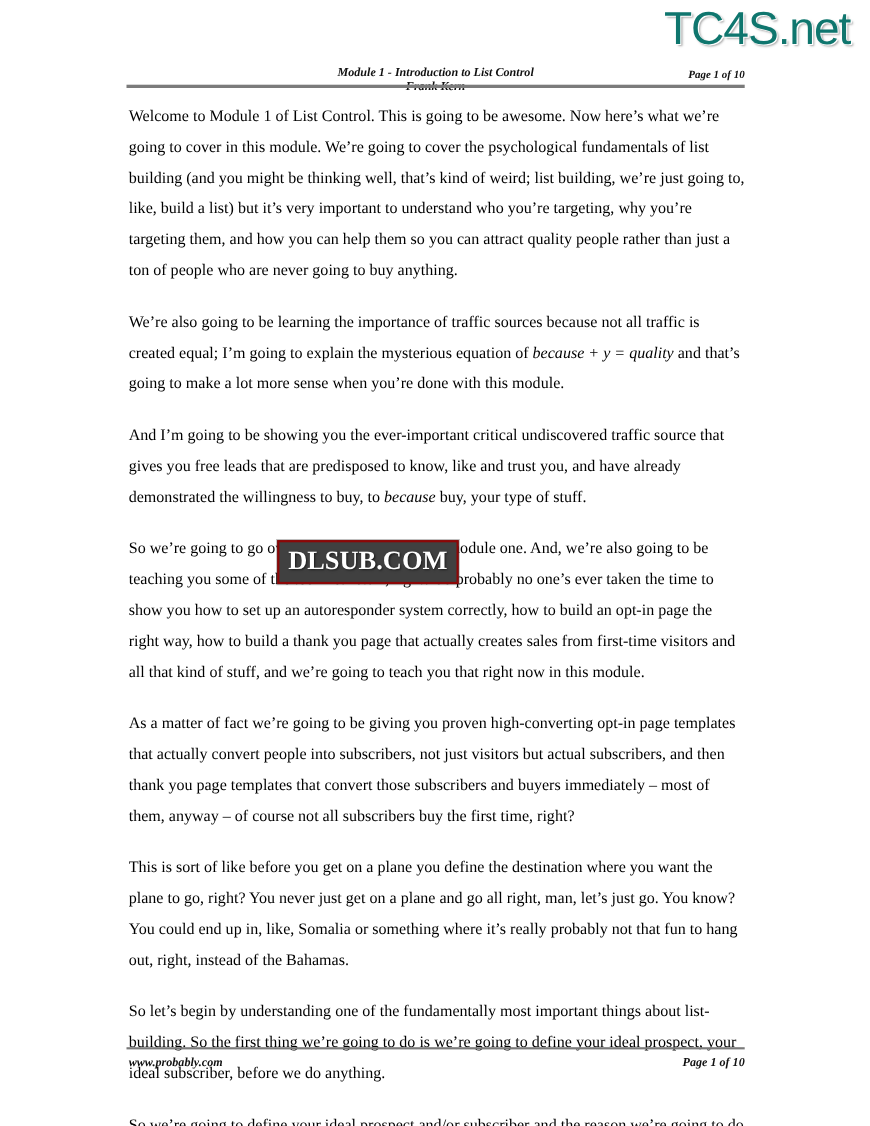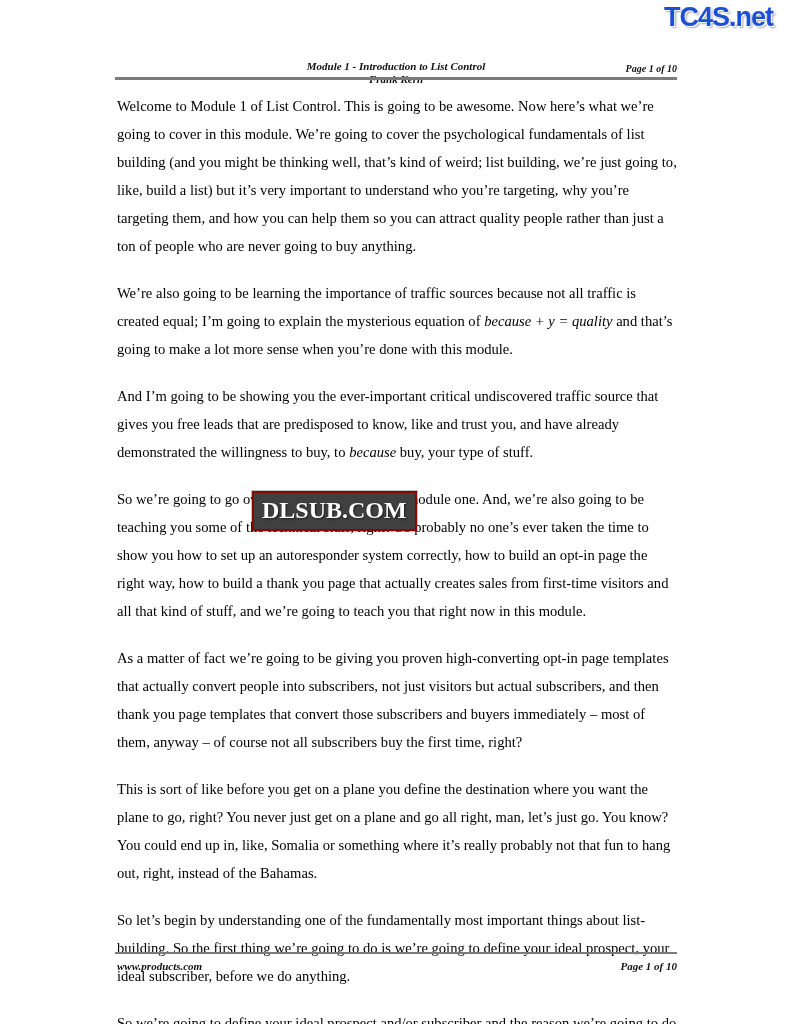--- a/index.html
+++ b/index.html
@@ -16,24 +16,24 @@
     font-family: "Liberation Serif", serif;
     color: #000000;
     box-sizing: border-box;
   }
   
   .tc4s {
     position: absolute;
     top: 2px;
     right: 18px;
     font-family: "Liberation Sans", sans-serif;
-    font-weight: bold;
-    font-size: 27px;
+    font-weight: normal;
+    font-size: 42px;
     letter-spacing: -1px;
-    color: #1d4ed8;
+    color: #0f766e;
     text-shadow: 1px 1px 0 #ffffff, 2px 2px 2px rgba(0,0,0,0.35);
     white-space: nowrap;
   }
   
   .header {
     position: absolute;
     top: 60px;
     left: 115px;
     width: 562px;
     height: 30px;
@@ -157,18 +157,18 @@
     <p>This is sort of like before you get on a plane you define the destination where you want the plane to go, right?  You never just get on a plane and go all right, man, let’s just go.  You know?  You could end up in, like, Somalia or something where it’s really probably not that fun to hang out, right, instead of the Bahamas.</p>
     <p>So let’s begin by understanding one of the fundamentally most important things about list-building.  So the first thing we’re going to do is we’re going to define your ideal prospect, your ideal subscriber, before we do anything.</p>
     <p>So we’re going to define your ideal prospect and/or subscriber and the reason we’re going to do this is because all markets are subdivided into various little segments of the population, and if you go for all of them you’re probably going to mess yourself up because as you know very few products are truly one-size-fits-all, so we want to find the people who are most likely going to be a perfect fit for what you’re selling and we really want to repel everybody else.</p>
   </div>
 
   <div class="dlsub">DLSUB.COM</div>
 
   <div class="rule-bottom"></div>
 
   <div class="footer">
-    <span class="left">www.products.com</span>
+    <span class="left">www.probably.com</span>
     <span class="right">Page 1 of 10</span>
   </div>
 
 
 </div>
 
 </body></html>

